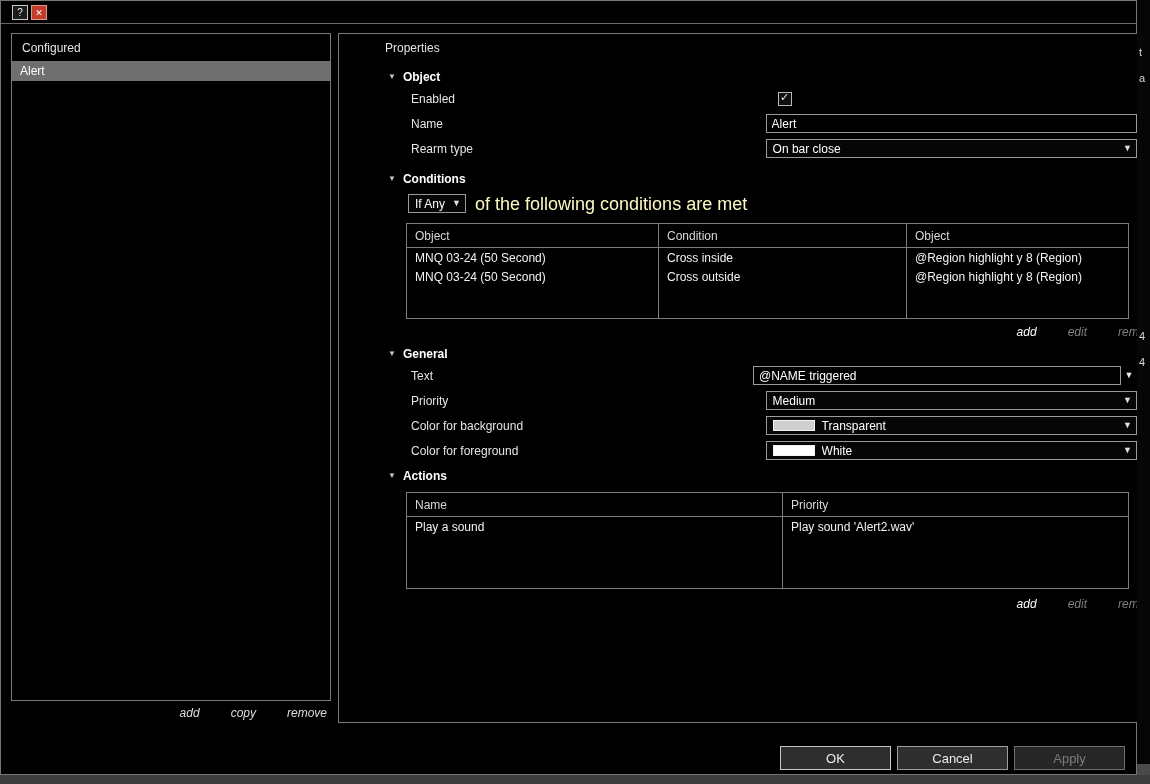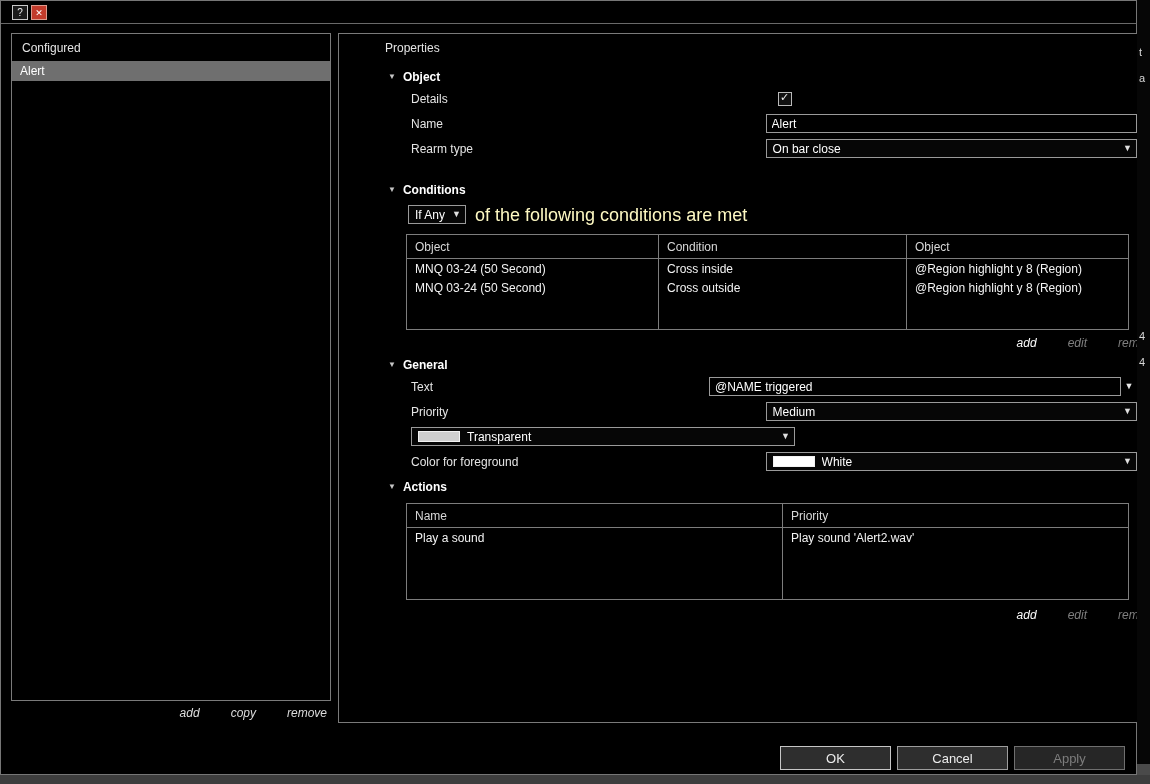--- a/index.html
+++ b/index.html
@@ -68,21 +68,21 @@
   .th {border-bottom:1px solid #7d7d7d; color:#d8d8d8; font-size:12px; padding:0 8px; display:flex; align-items:center;}
   .td {color:#f2f2f2; font-size:12px; padding:0 8px; display:flex; align-items:center; overflow:hidden; white-space:nowrap;}
   .bdr {border-right:1px solid #7d7d7d;}
   .tbl-links {width:752px; margin-left:31px; margin-top:6px;}
   .msg-gap {margin-top:7px;}
   .act-gap {margin-top:5px;}
   .tbl.act-tbl {margin-top:9px;}
   .act-links {margin-top:8px;}
 
   .combo {display:flex; align-items:center;}
-  .combo .text-input {width:412px;}
+  .combo .text-input {width:368px;}
   .combo-arrow {width:16px; text-align:center; color:#e8e8e8; font-size:9px; line-height:1; cursor:default;}
   .combo-arrow::before {content:"▼";}
 
   .swatch {width:42px; height:11px; margin-right:7px; box-sizing:border-box;}
   .swatch.transparent {border:1px solid #f2f2f2; background:#cfcfcf;}
   .swatch.white {border:1px solid #f2f2f2; background:#ffffff;}
 
   
   .footer-btns {position:absolute; right:11px; bottom:4px; display:flex; gap:6px;}
   .btn {width:111px; height:24px; background:#2e2e2e; border:1px solid #9d9d9d; color:#ececec;
@@ -124,36 +124,36 @@
 
     <div class="right-col">
       <div class="panel props-panel">
         <div class="panel-header">Properties</div>
 
         <div class="sec-header">
           <span class="tri"></span>
           <span class="sec-title">Object</span>
         </div>
         <div class="row first">
-          <span class="row-label">Details</span>
+          <span class="row-label">Enabled</span>
           <span class="checkbox checked"></span>
         </div>
         <div class="row">
           <span class="row-label">Name</span>
           <input class="text-input" value="Alert" style="">
         </div>
         <div class="row">
           <span class="row-label">Rearm type</span>
           <div class="dropdown">
             <span class="dd-value">On bar close</span>
             <span class="dd-arrow"></span>
           </div>
         </div>
 
-        <div class="sec-header" style="margin-top:21px;">
+        <div class="sec-header" style="margin-top:10px;">
           <span class="tri"></span>
           <span class="sec-title">Conditions</span>
         </div>
         <div class="cond-row">
           <div class="dropdown small">
             <span class="dd-value">If Any</span>
             <span class="dd-arrow"></span>
           </div>
           <span class="cond-text">of the following conditions are met</span>
         </div>
@@ -192,20 +192,21 @@
           </div>
         </div>
         <div class="row">
           <span class="row-label">Priority</span>
           <div class="dropdown">
             <span class="dd-value">Medium</span>
             <span class="dd-arrow"></span>
           </div>
         </div>
         <div class="row">
+          <span class="row-label">Color for background</span>
           <div class="dropdown">
             <span class="swatch transparent"></span>
             <span class="dd-value">Transparent</span>
             <span class="dd-arrow"></span>
           </div>
         </div>
         <div class="row">
           <span class="row-label">Color for foreground</span>
           <div class="dropdown">
             <span class="swatch white"></span>

